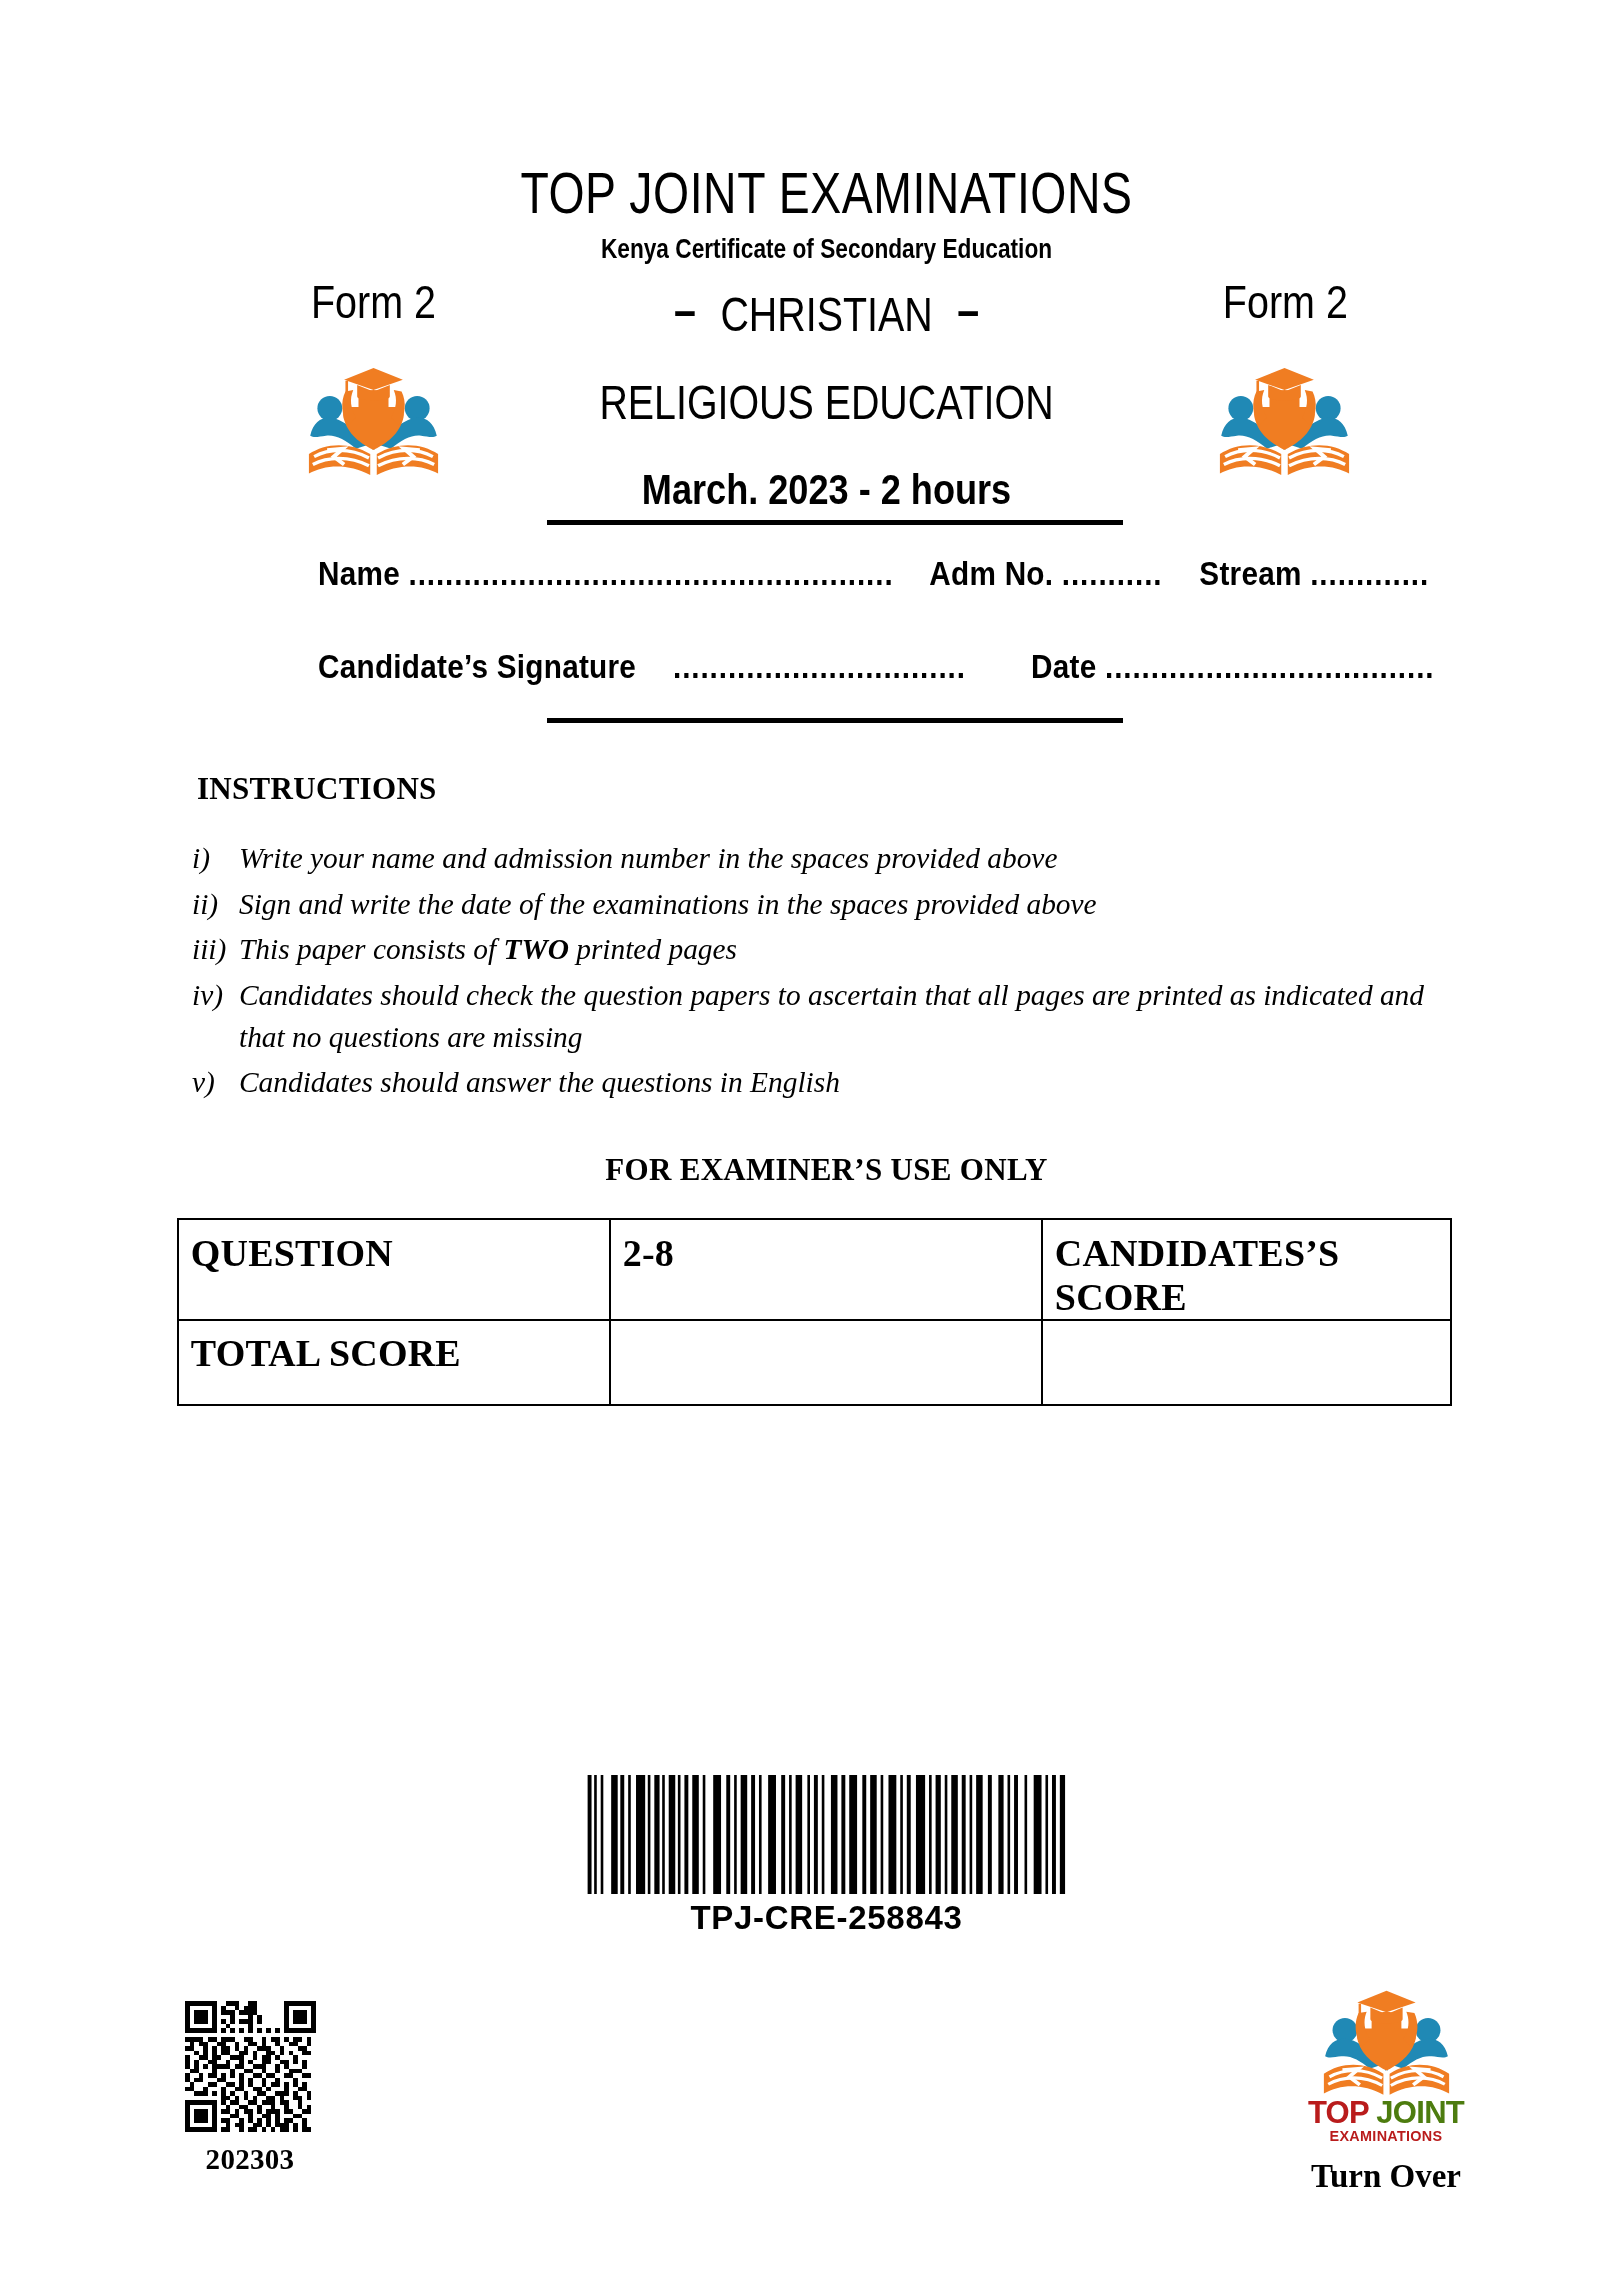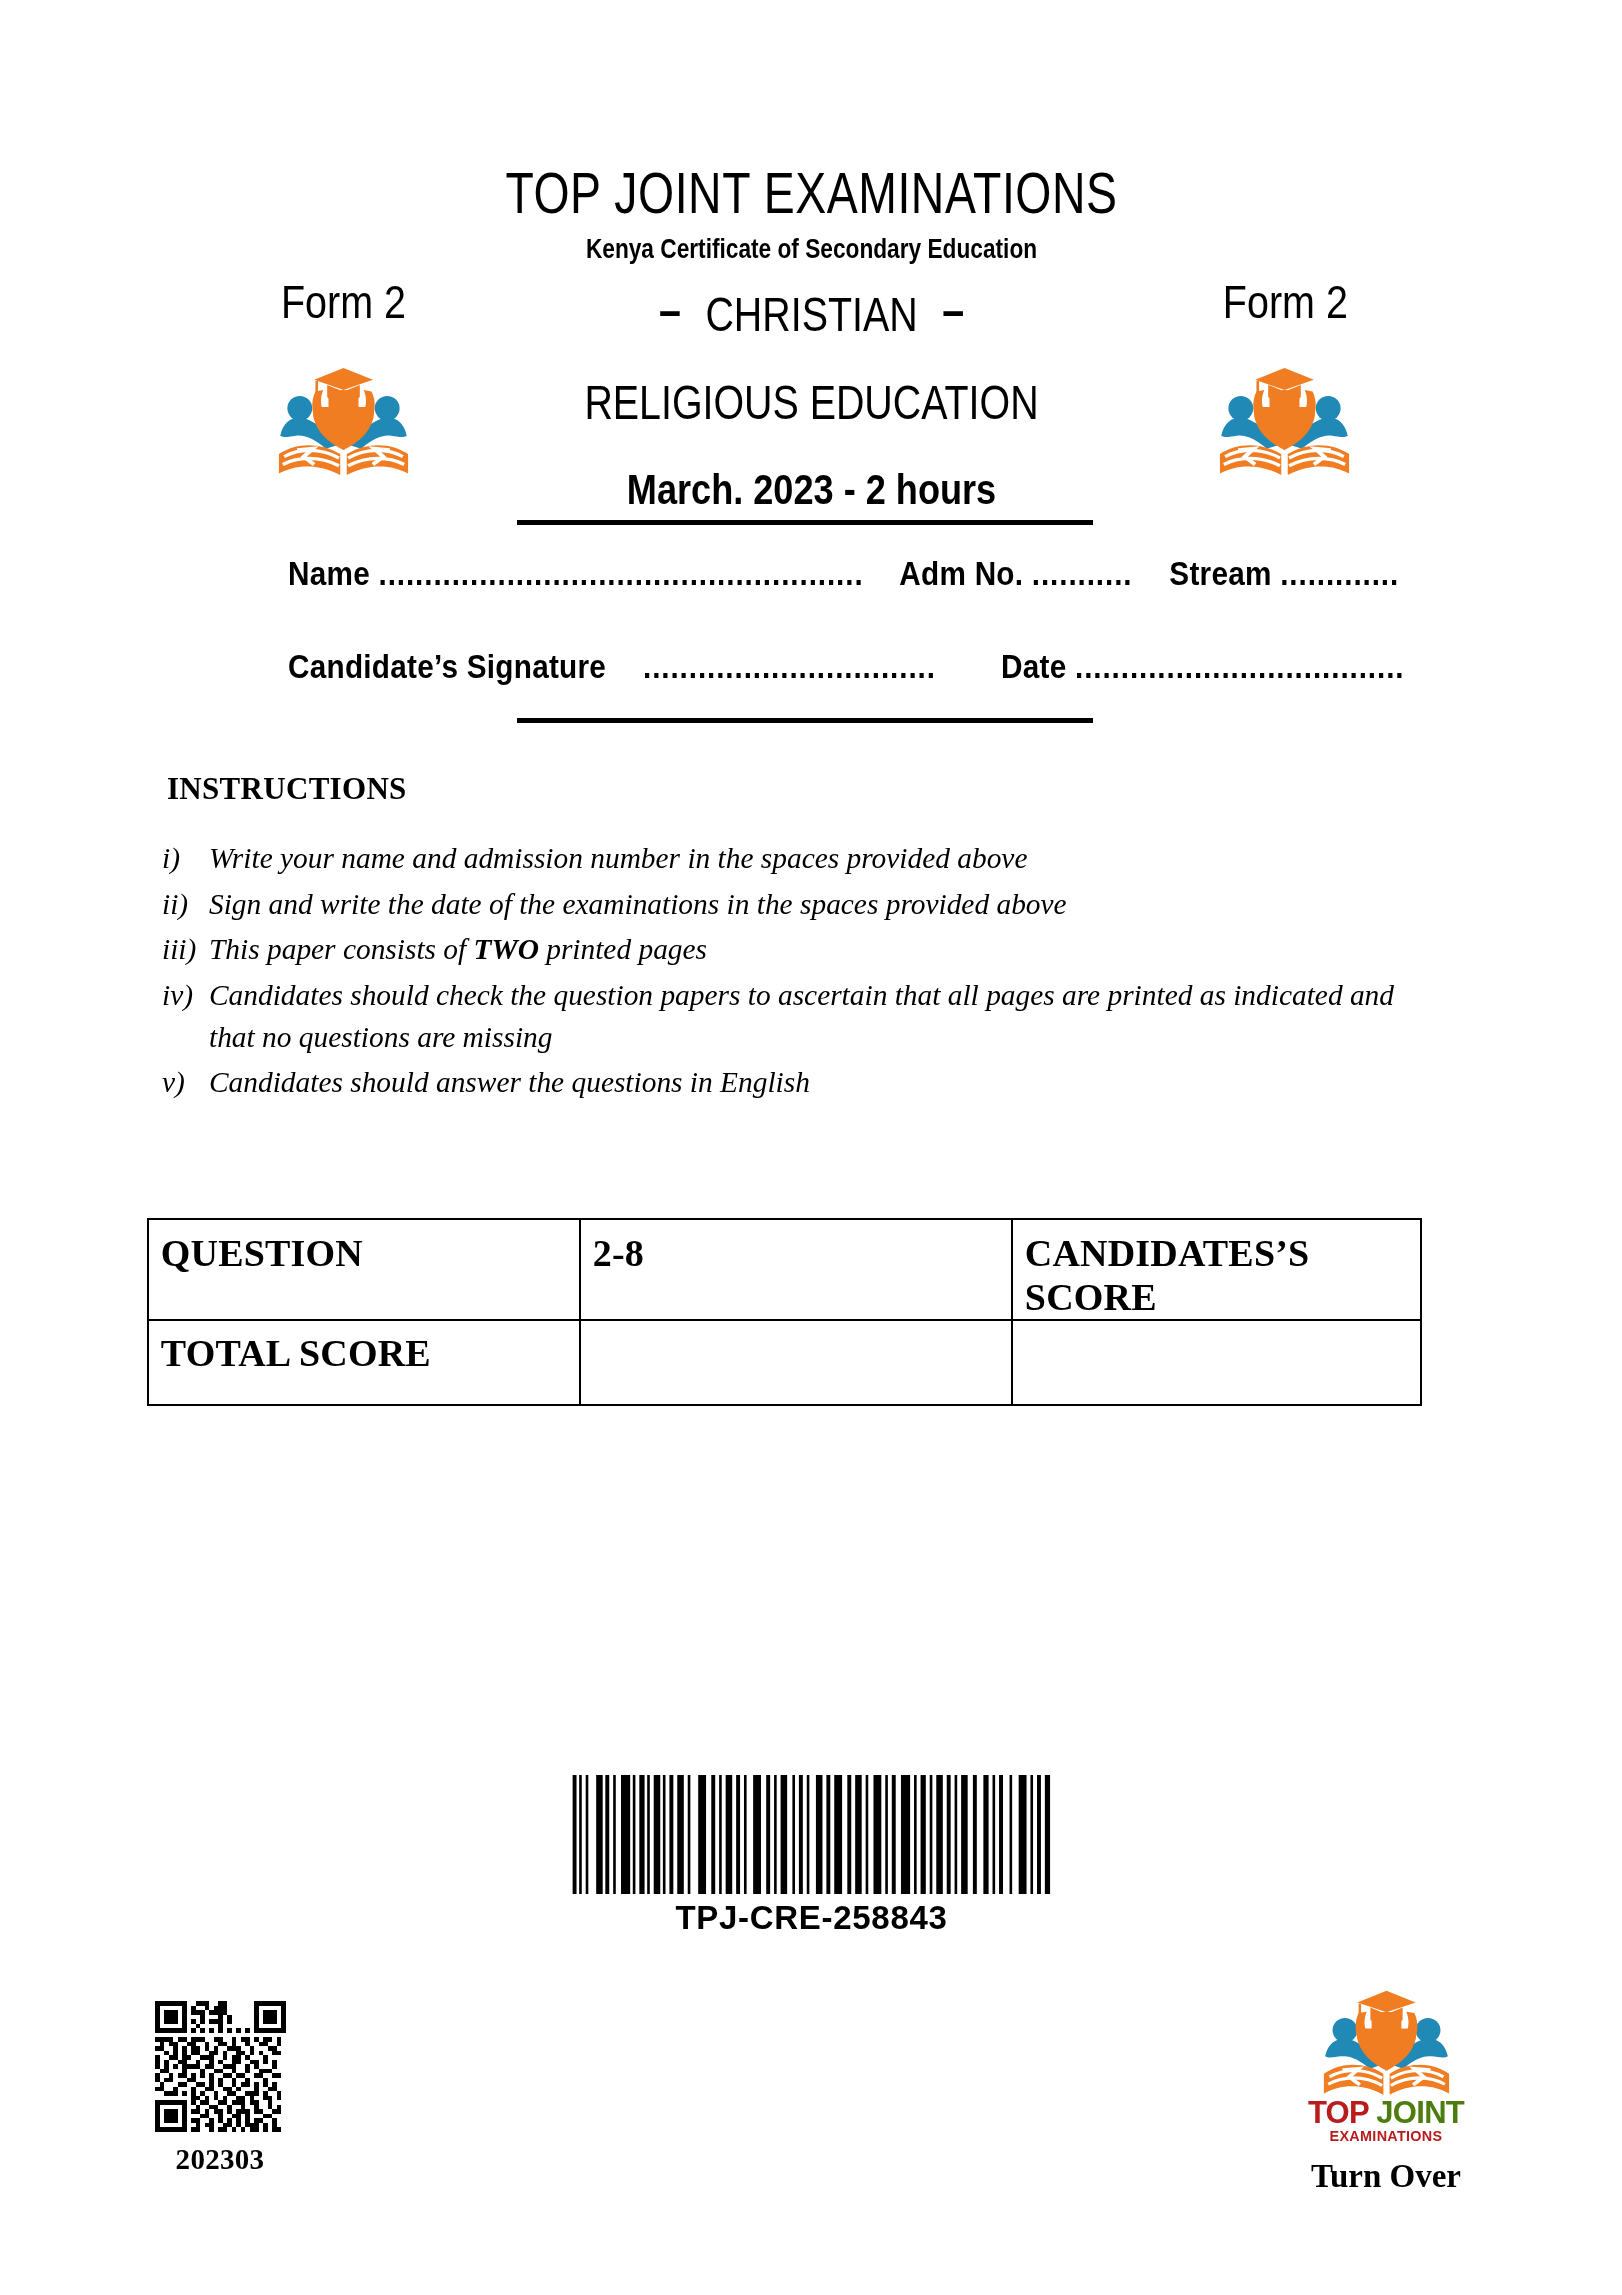--- a/index.html
+++ b/index.html
@@ -14,20 +14,21 @@
     font-family: "Liberation Sans", sans-serif;
     color: #000000;
     overflow: hidden;
   }
 
   
   .page {
     position: absolute;
     inset: 0;
     background: #ffffff;
+    margin-left: 30px;
   }
 
   
   .masthead {
     position: absolute;
     left: 0;
     right: 0;
     top: 164px;
     text-align: center;
   }
@@ -419,20 +420,21 @@
     <div class="ins-item">
       <span class="ins-num">iv)</span>
       <span class="ins-text">Candidates should check the question papers to ascertain that all pages are printed as indicated and that no questions are missing</span>
     </div>
     <div class="ins-item">
       <span class="ins-num">v)</span>
       <span class="ins-text">Candidates should answer the questions in English</span>
     </div>
   </div>
 
+  <div class="examiner-head">FOR EXAMINER’S USE ONLY</div>
 
   <table class="score-table">
     <colgroup>
         <col class="c1">
         <col class="c2">
         <col class="c3">
       </colgroup>
     <tbody>
       <tr>
         <td>QUESTION</td>

